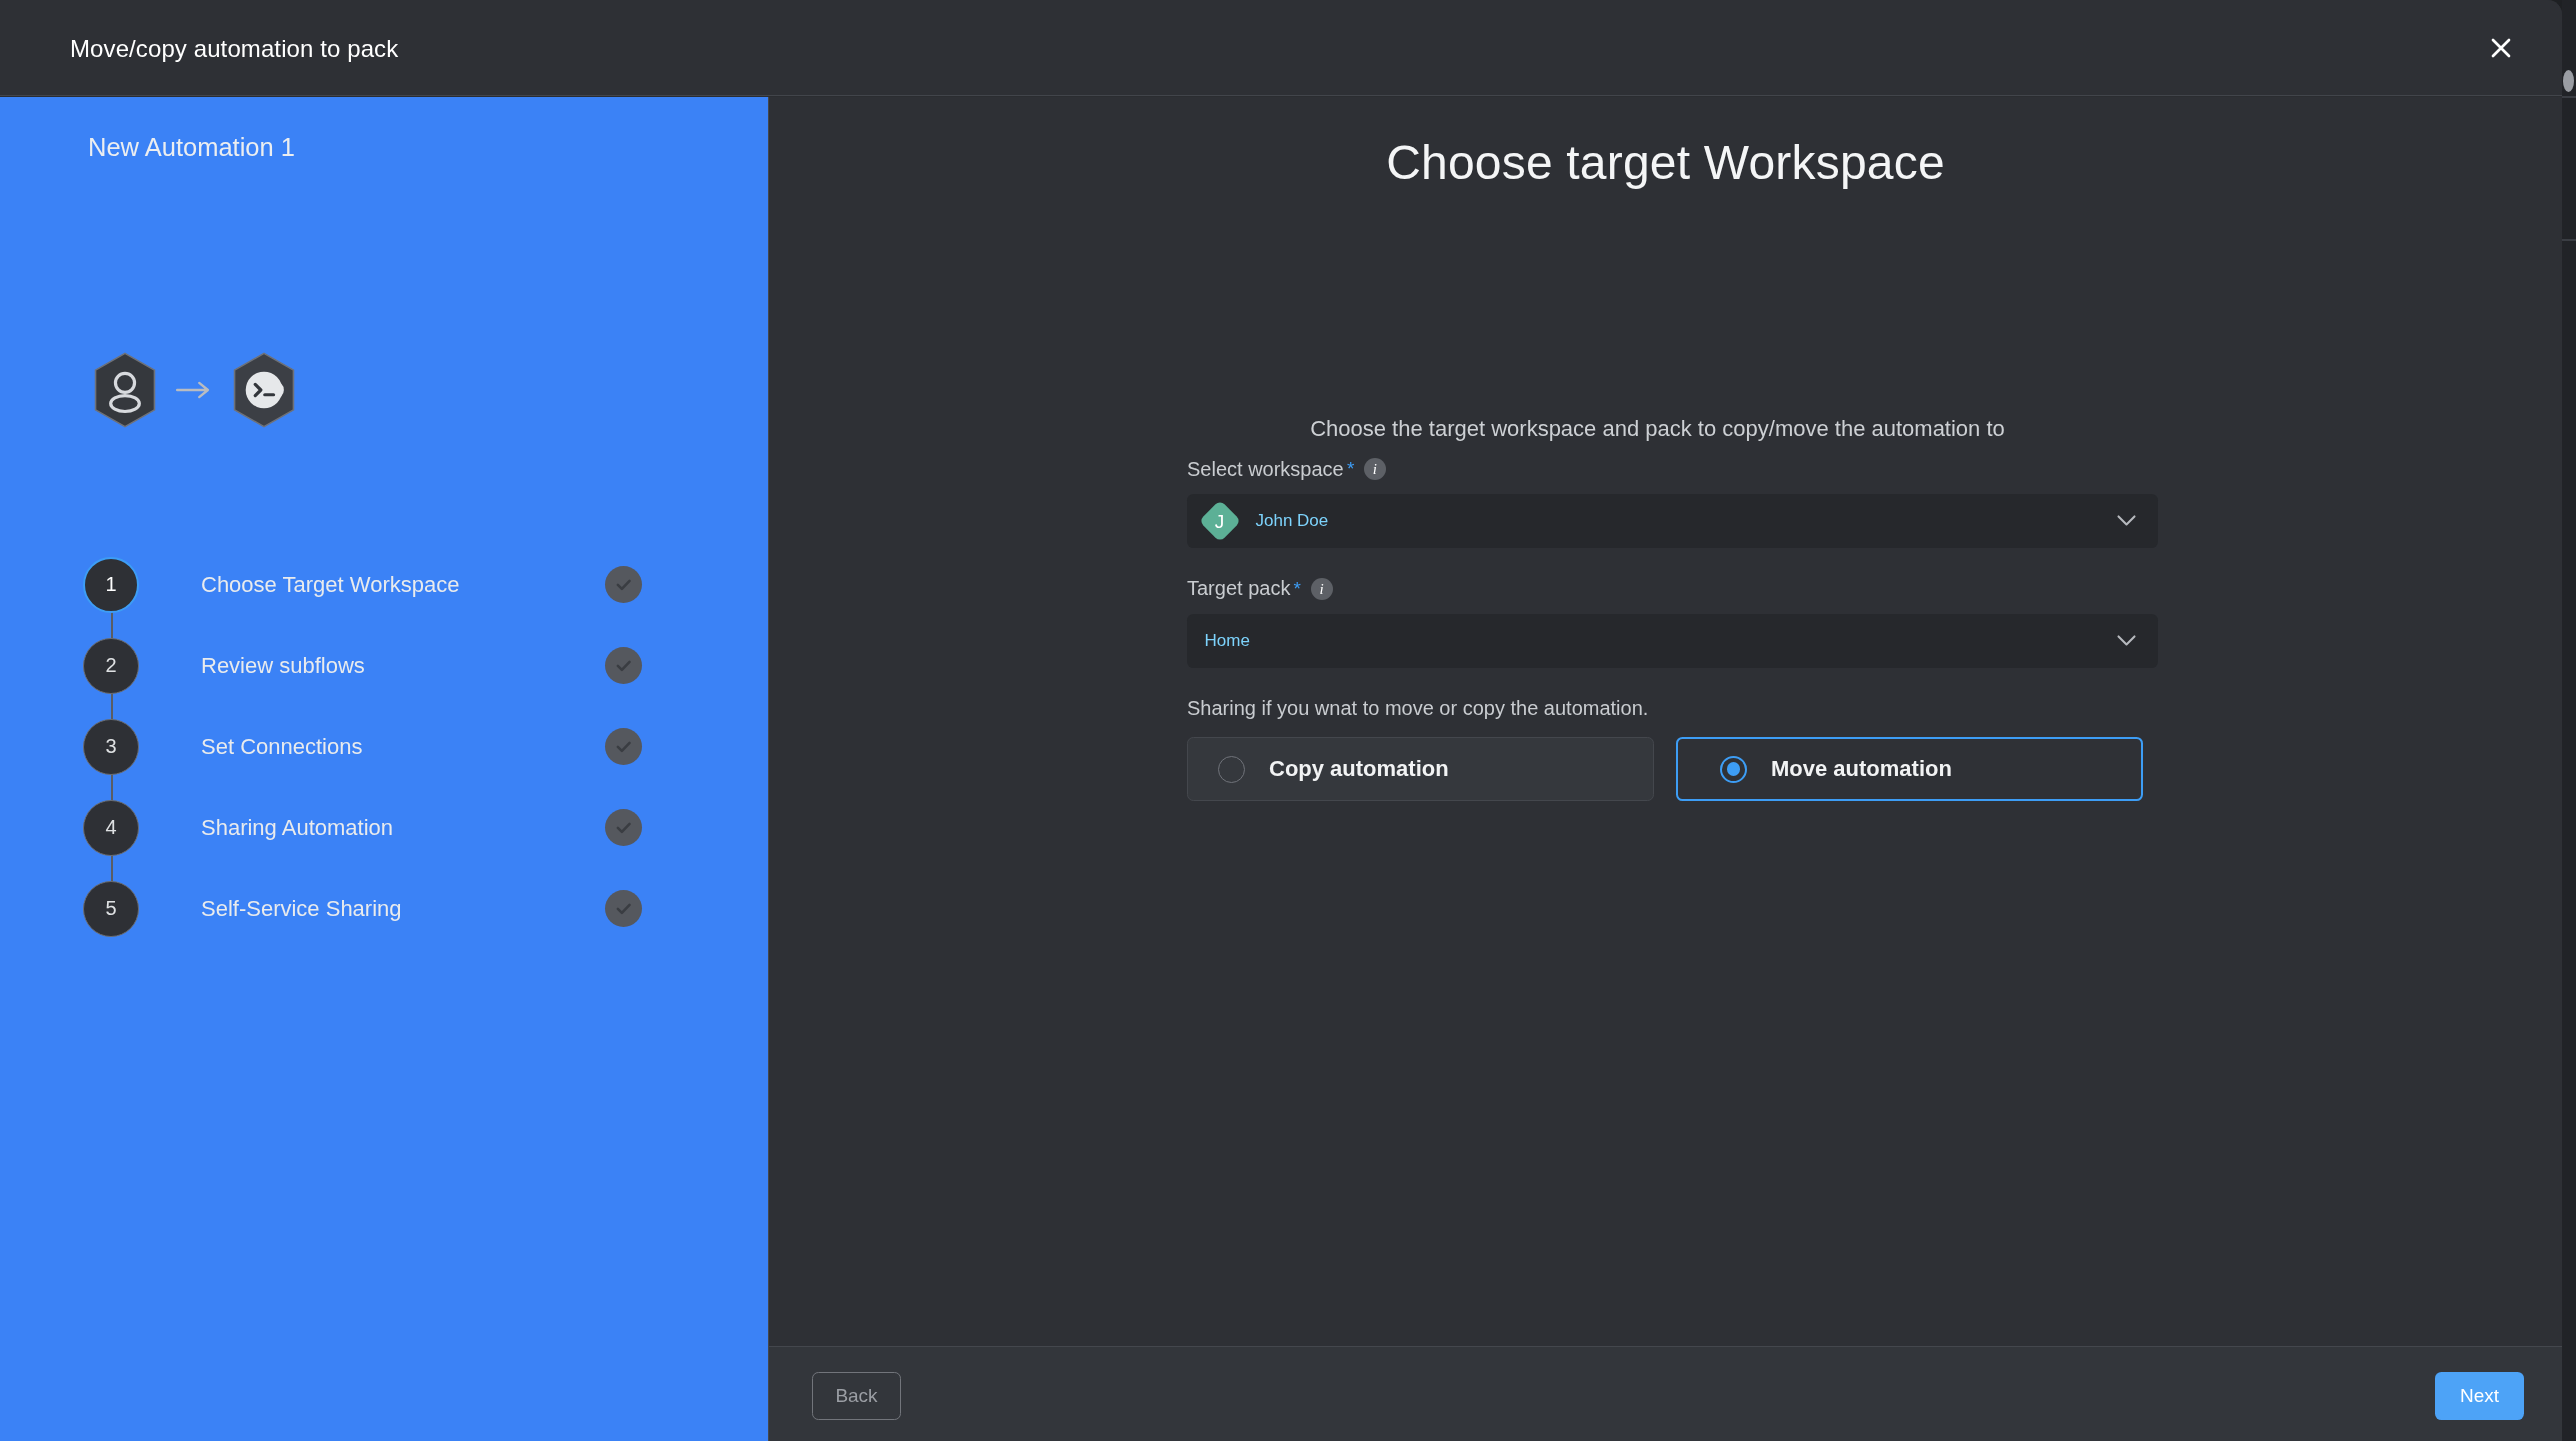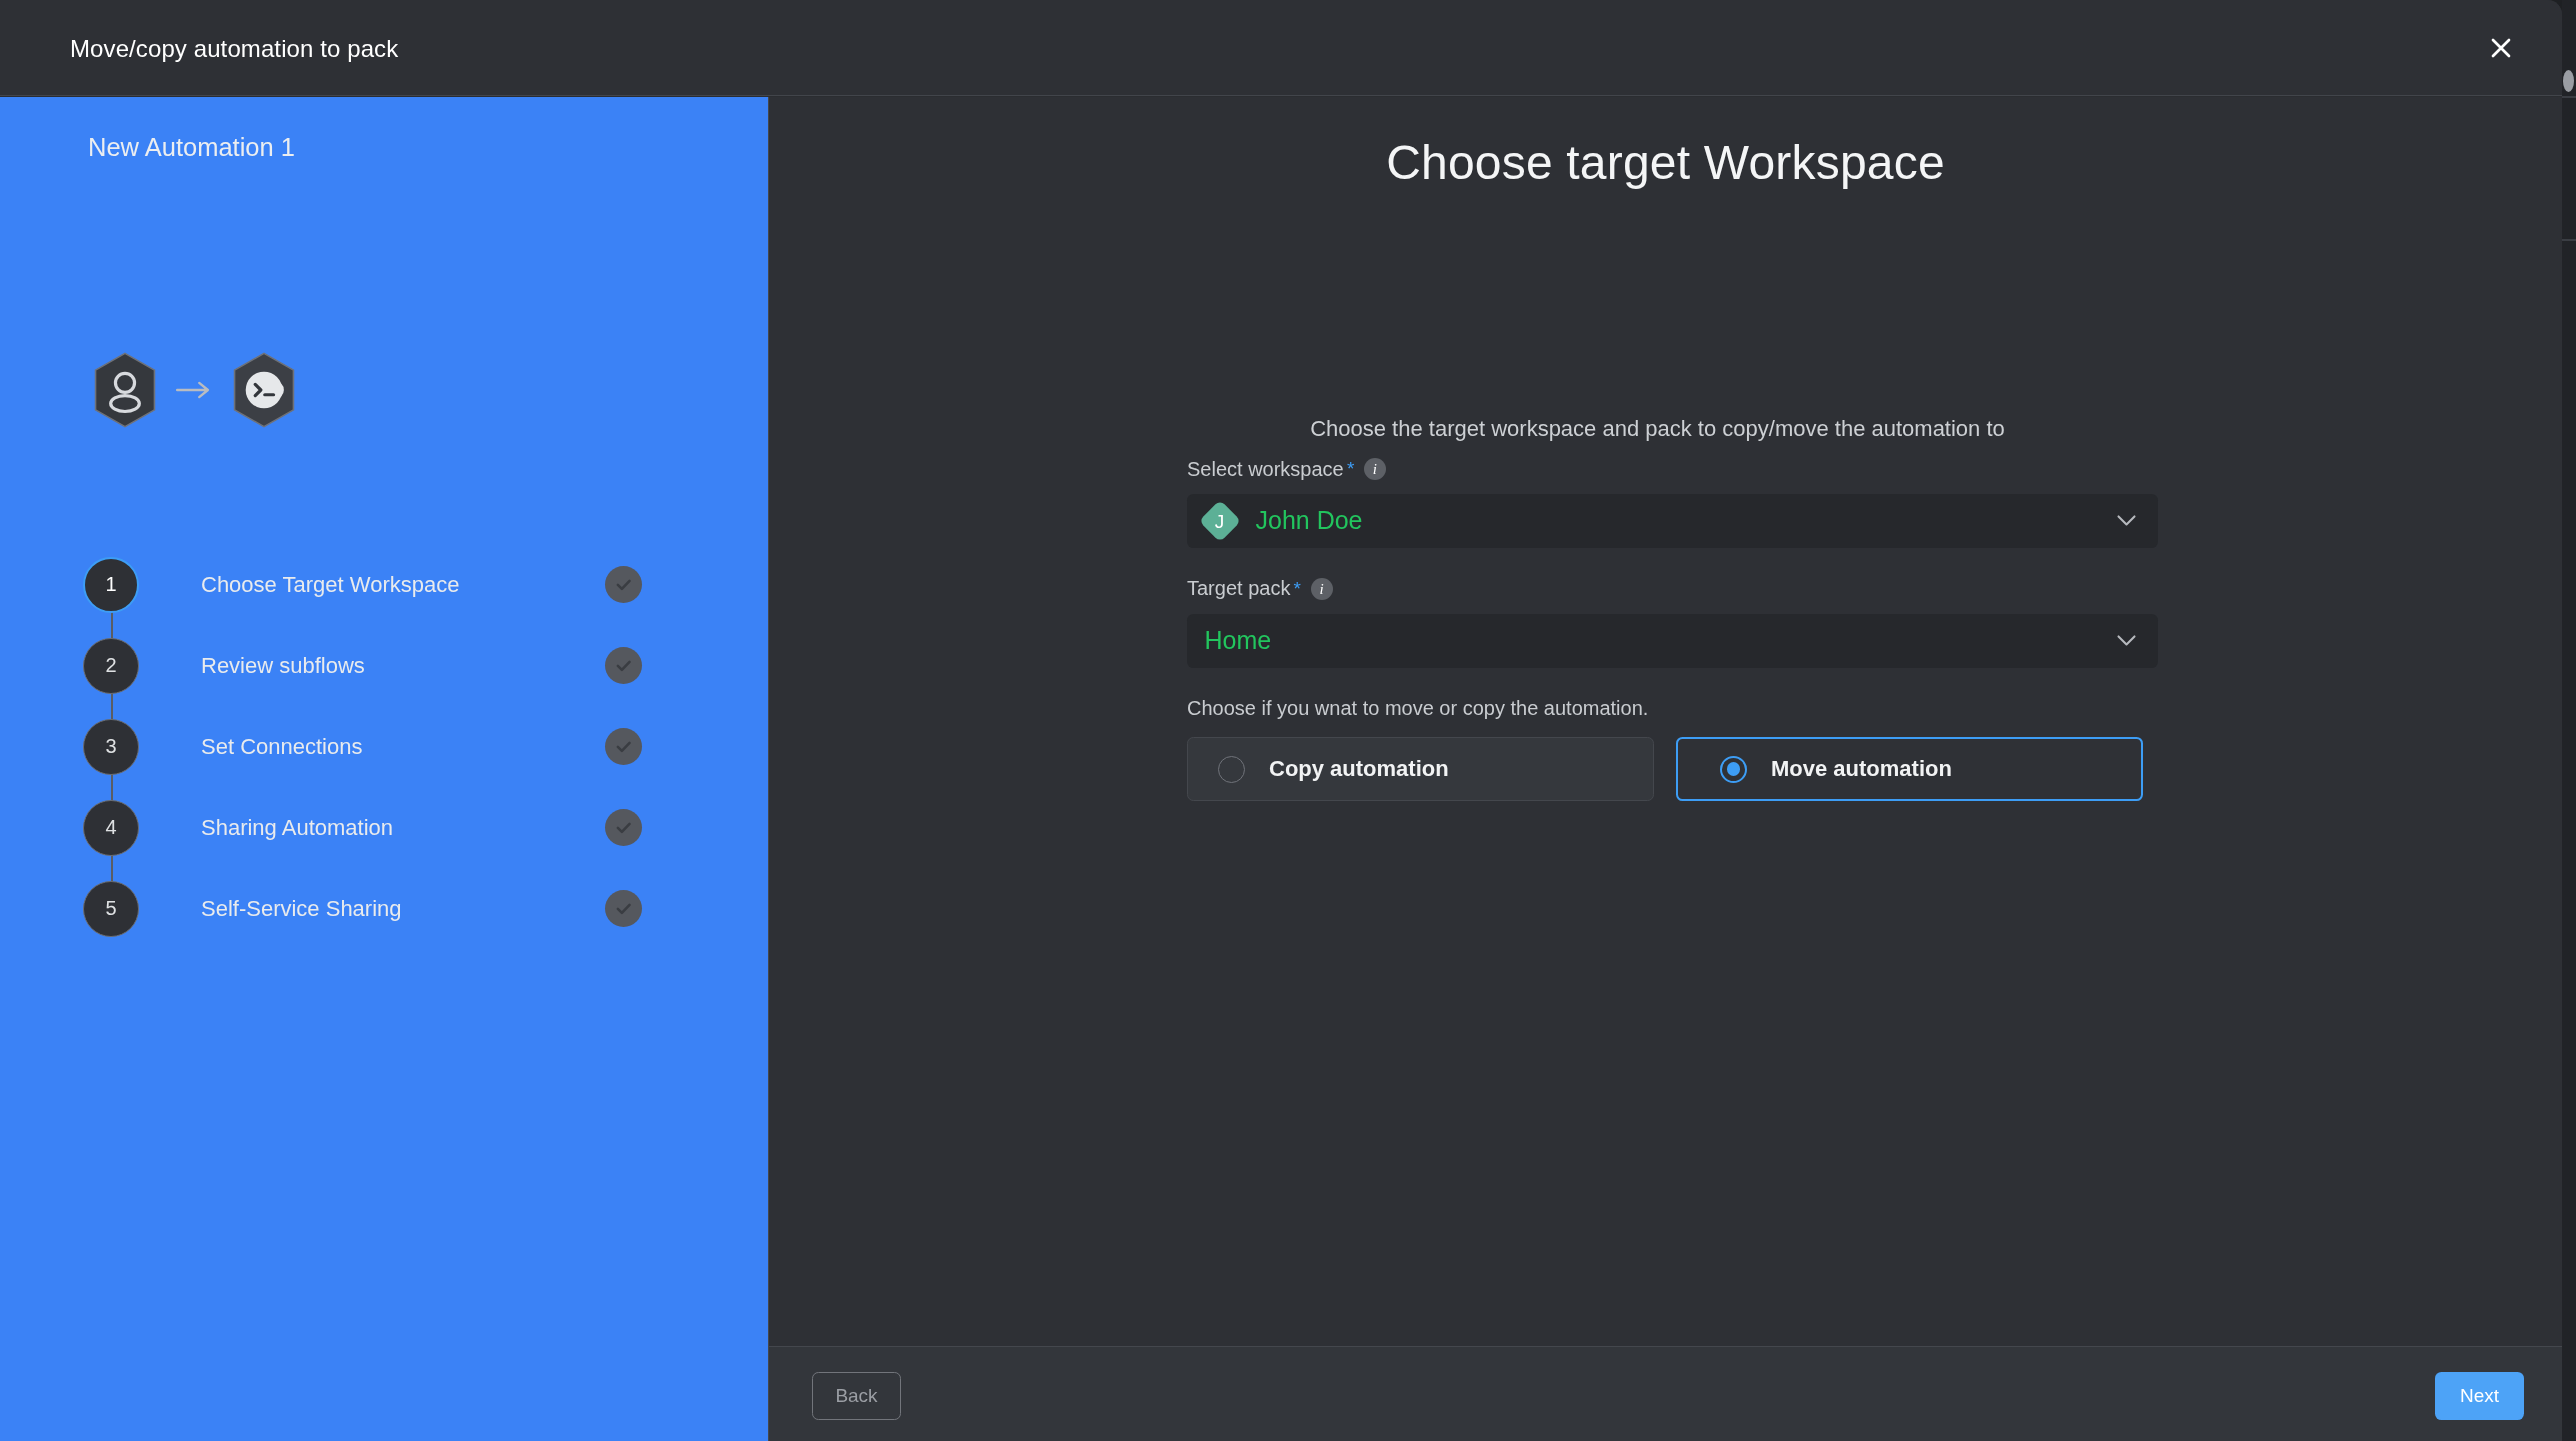--- a/index.html
+++ b/index.html
@@ -241,22 +241,22 @@
     flex: 0 0 auto;
     margin-right: 21px;
   }
   .avatar-diamond span {
     transform: rotate(-45deg);
     color: #ffffff;
     font-size: 19px;
     line-height: 1;
   }
   .select-value {
-    font-size: 25px;
-    color: #22c55e;
+    font-size: 17px;
+    color: #7dd3fc;
     flex: 1;
   }
   .chev { margin-left: auto; display: flex; }
 
   .choose-note {
     font-size: 20px;
     color: #c9ccd0;
     margin-top: 16px;
     margin-bottom: 17.5px;
   }
@@ -479,21 +479,21 @@
           </div>
           <div class="select-field">
             <div class="select-value">Home</div>
             <span class="chev">
               <svg width="21" height="12.8" viewBox="0 0 26 16">
                   <path d="M3 3 L13 13 L23 3" stroke="#b6b9be" stroke-width="2.6" fill="none" stroke-linecap="round" stroke-linejoin="round"></path>
                 </svg>
             </span>
           </div>
 
-          <div class="choose-note">Choose if you wnat to move or copy the automation.</div>
+          <div class="choose-note">Sharing if you wnat to move or copy the automation.</div>
 
           <div id="radio-row">
             <div class="radio-card">
               <div class="radio-dot"></div>
               <div class="radio-label">Copy automation</div>
             </div>
             <div class="radio-card selected">
               <div class="radio-dot"></div>
               <div class="radio-label">Move automation</div>
             </div>

